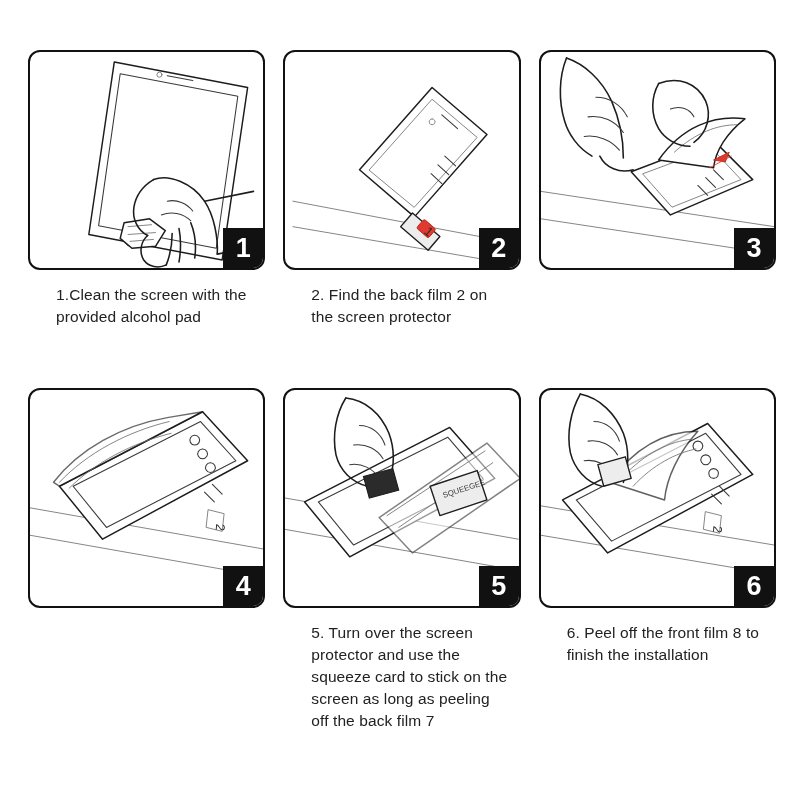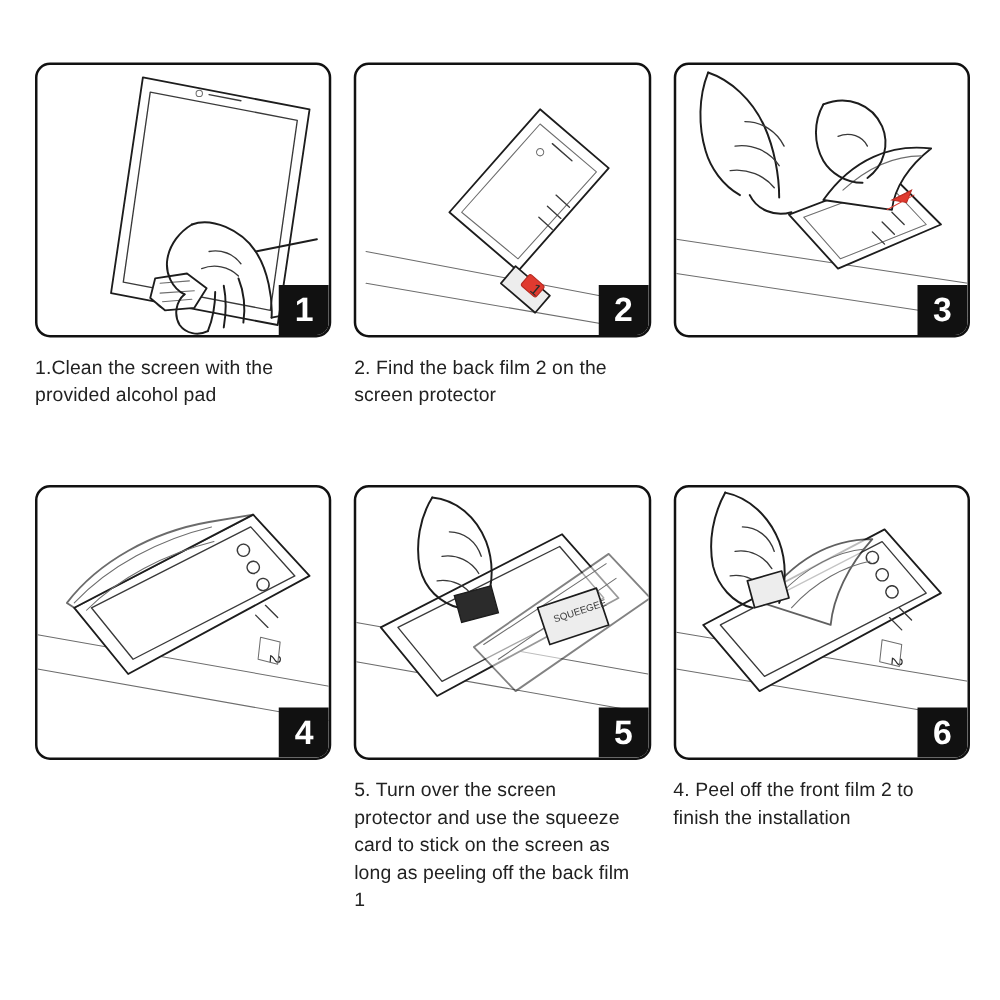--- a/index.html
+++ b/index.html
@@ -61,20 +61,21 @@
     font-family: "Liberation Sans", sans-serif;
   }
   .caption {
     margin-top: 14px;
     font-size: 15.5px;
     line-height: 1.42;
     color: #222;
     letter-spacing: 0.1px;
     min-height: 70px;
     padding-right: 6px;
+    margin-left: 28px;
   }
   .row2 .caption { min-height: 120px; }
   .row2 { margin-top: 34px; }
 
   
   .ln { fill: none; stroke: #1d1d1d; stroke-width: 1.6; stroke-linecap: round; stroke-linejoin: round; }
   .ln-thin { fill: none; stroke: #3a3a3a; stroke-width: 1.1; stroke-linecap: round; stroke-linejoin: round; }
   .ln-hair { fill: none; stroke: #6d6d6d; stroke-width: 0.85; stroke-linecap: round; stroke-linejoin: round; }
   .fl-white { fill: #ffffff; stroke: #1d1d1d; stroke-width: 1.5; stroke-linejoin: round; }
   .fl-grey { fill: #ededed; stroke: #1d1d1d; stroke-width: 1.4; stroke-linejoin: round; }
@@ -231,21 +232,21 @@
           <path class="ln" d="M62 6 C82 8 98 22 106 42 C112 58 112 76 106 90"></path>
           <path class="ln" d="M62 6 C52 22 48 44 52 64 C56 80 68 92 84 96"></path>
           <path class="ln-thin" d="M76 34 C88 34 98 42 102 54"></path>
           <path class="ln-thin" d="M70 54 C82 52 94 58 100 68"></path>
           <path class="ln-thin" d="M66 74 C78 72 90 78 96 88"></path>
 
           <path class="fl-dark" d="M80 86 L110 78 L116 100 L86 108 Z"></path>
         </svg>
         <div class="badge">5</div>
       </div>
-      <div class="caption">5. Turn over the screen protector and use the squeeze card to stick on the screen as long as peeling off the back film 1</div>
+      <div class="caption">5. Turn over the screen protector and use the squeeze card to stick on the screen as long as peeling off the back film 7</div>
     </div>
 
     <div class="step">
       <div class="panel">
         <svg viewBox="0 0 238 216" xmlns="http://www.w3.org/2000/svg">
 
           <path class="ln-hair" d="M0 116 L238 156"></path>
           <path class="ln-hair" d="M0 146 L238 186"></path>
 
           <path class="fl-white" d="M22 110 L170 32 L216 84 L68 164 Z"></path>
@@ -265,16 +266,16 @@
           <path class="ln-thin" d="M48 50 C60 48 72 54 78 64"></path>
           <path class="ln-thin" d="M44 70 C56 68 68 74 74 84"></path>
 
           <path class="fl-grey" d="M58 74 L86 66 L92 88 L64 96 Z"></path>
 
           <text class="tiny-num" x="176" y="136" transform="rotate(95 176 136)">2</text>
           <path class="ln-hair" d="M168 122 L184 126 L182 144 L166 140 Z"></path>
         </svg>
         <div class="badge">6</div>
       </div>
-      <div class="caption">4. Peel off the front film 2 to finish the installation</div>
+      <div class="caption">6. Peel off the front film 8 to finish the installation</div>
     </div>
   </div>
 </div>
 
 </body></html>

